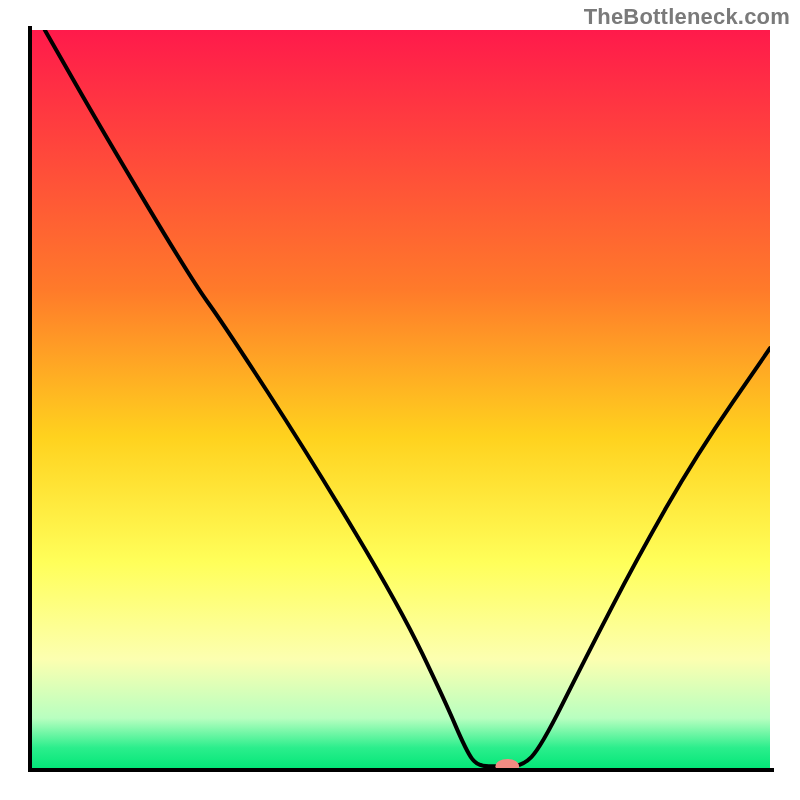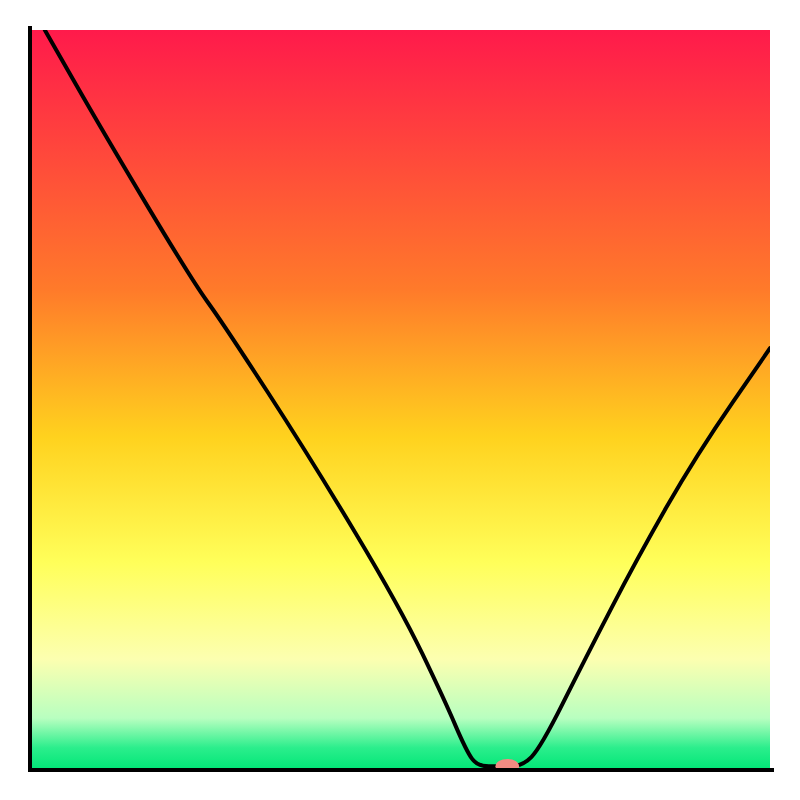--- a/index.html
+++ b/index.html
@@ -25,20 +25,21 @@
     letter-spacing: 0.2px;
   }
   svg {
     display: block;
   }
 </style>
 </head>
 <body>
 
 <div class="container">
+  <div class="watermark">TheBottleneck.com</div>
 
   <svg id="chart-svg" width="800" height="800" viewBox="0 0 800 800">
     <defs>
       <linearGradient id="plot-gradient" x1="0" y1="0" x2="0" y2="1">
           <stop offset="0%" stop-color="#ff1a4b"></stop>
           <stop offset="35%" stop-color="#ff7a2a"></stop>
           <stop offset="55.00000000000001%" stop-color="#ffd21e"></stop>
           <stop offset="72%" stop-color="#ffff5a"></stop>
           <stop offset="85%" stop-color="#fcffb0"></stop>
           <stop offset="93%" stop-color="#b8ffc0"></stop>

